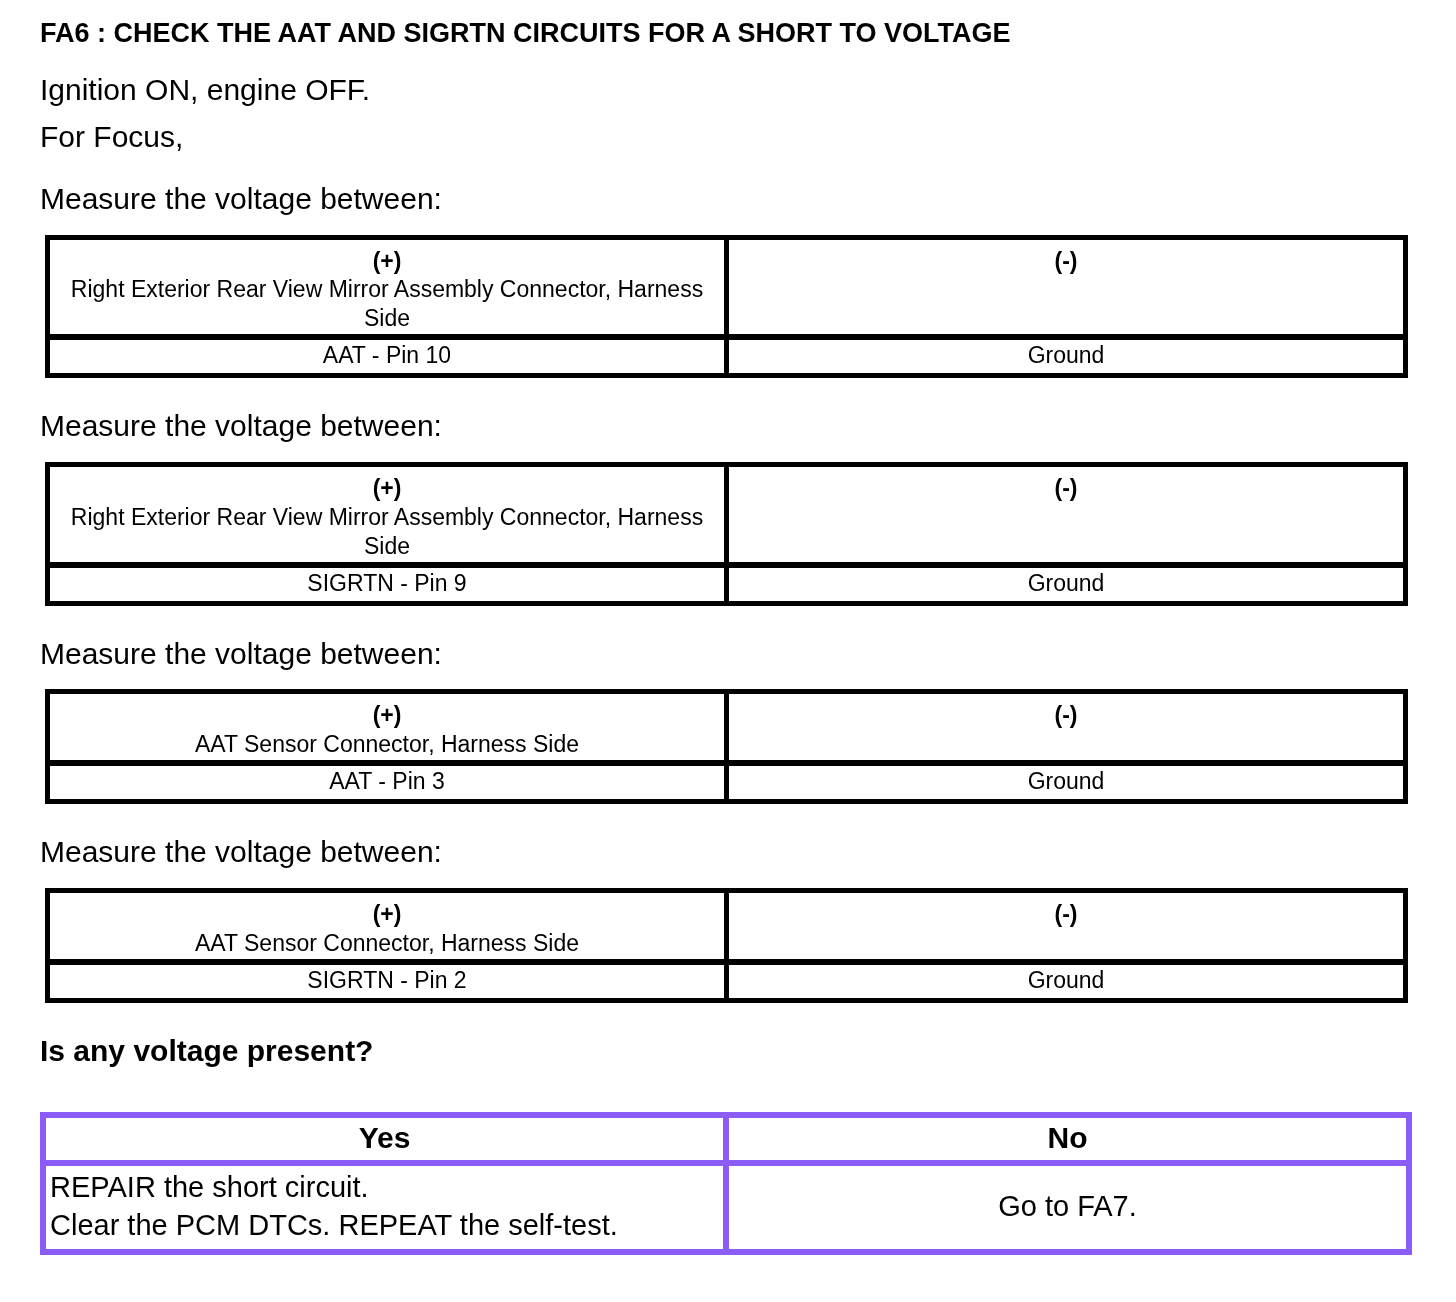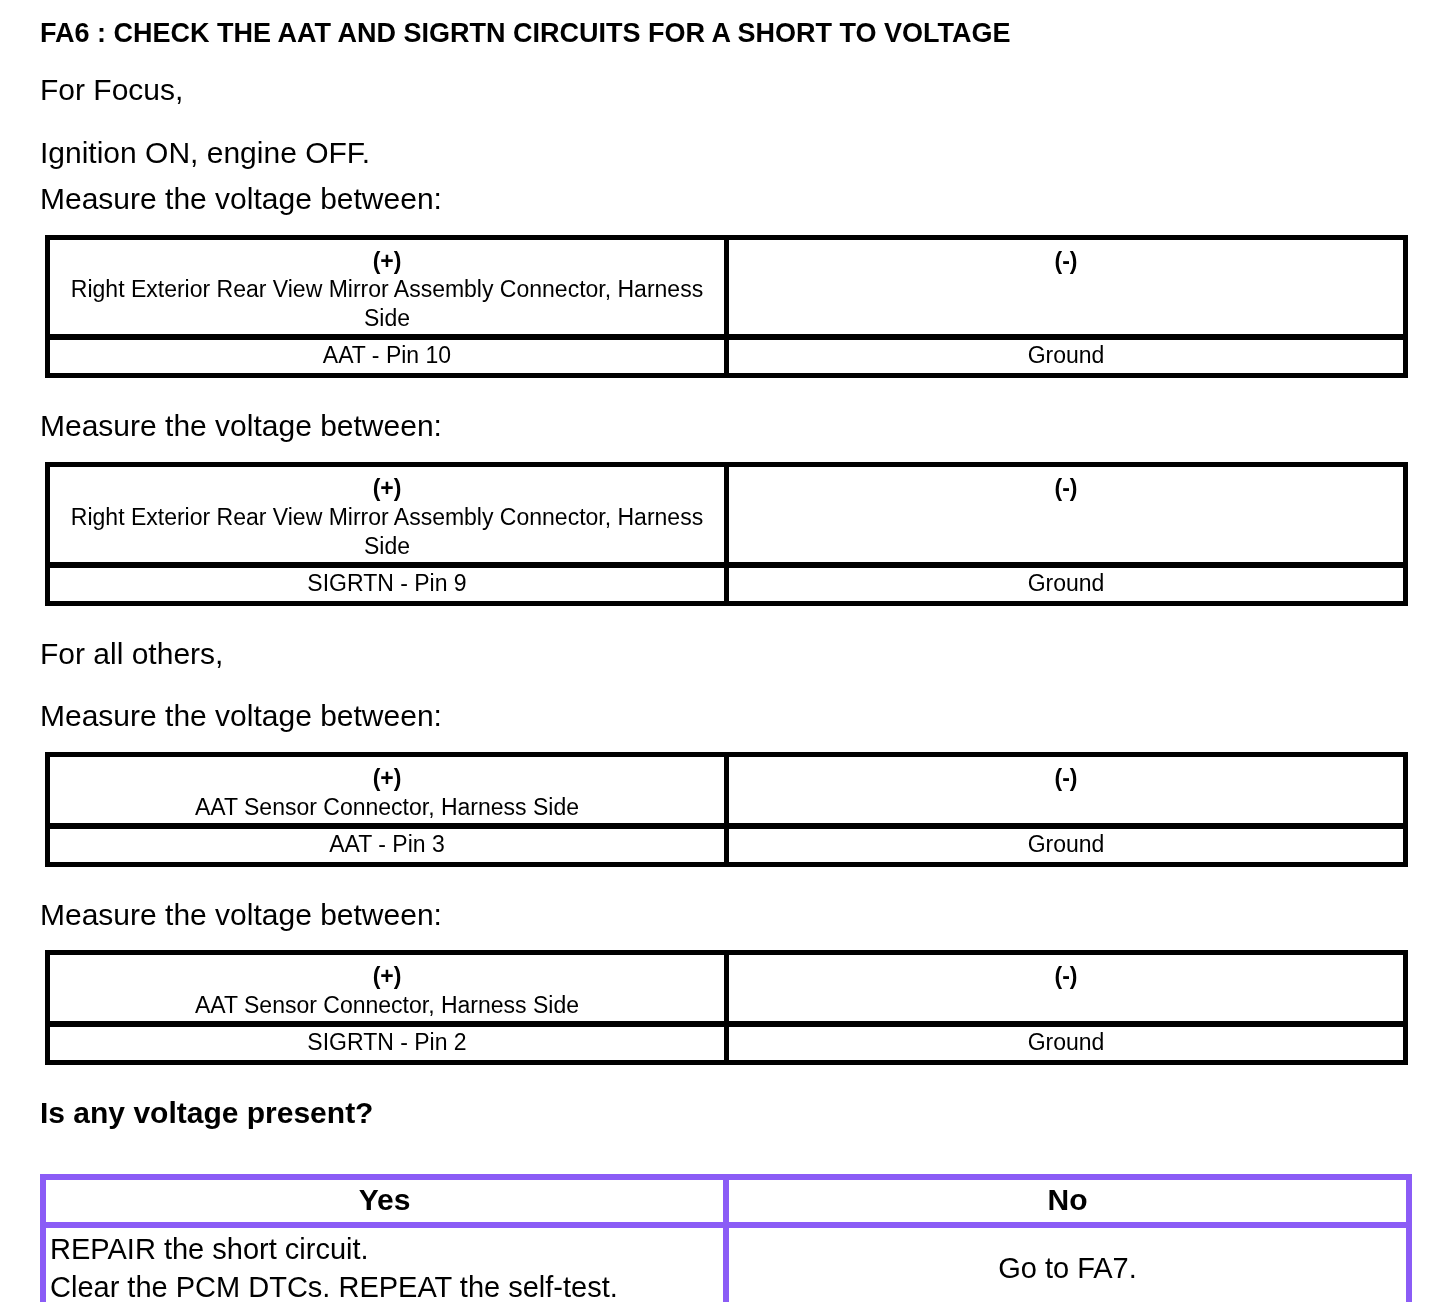--- a/index.html
+++ b/index.html
@@ -82,22 +82,22 @@
   table.d-table td.yes-cell { text-align: left; }
   table.d-table td.no-cell  { text-align: center; vertical-align: middle; }
 </style>
 </head>
 <body>
 
 <div class="page">
 
   <h1 class="title">FA6 : CHECK THE AAT AND SIGRTN CIRCUITS FOR A SHORT TO VOLTAGE</h1>
 
+  <p class="body-text mb-sm">Ignition ON, engine OFF.</p>
   <p class="body-text mb-md">For Focus,</p>
-  <p class="body-text mb-sm">Ignition ON, engine OFF.</p>
 
   <p class="body-text mb-lbl">Measure the voltage between:</p>
   <table class="m-table">
     <tbody>
         <tr class="hdr-row">
       <td>
         <div class="sym">(+)</div>
         <div class="conn">Right Exterior Rear View Mirror Assembly Connector, Harness Side</div>
       </td>
       <td>
@@ -123,21 +123,20 @@
         <div class="sym">(-)</div>
       </td>
     </tr>
     <tr class="data-row">
       <td>SIGRTN - Pin 9</td>
       <td>Ground</td>
     </tr>
   </tbody>
     </table>
 
-  <p class="body-text mb-md">For all others,</p>
 
   <p class="body-text mb-lbl">Measure the voltage between:</p>
   <table class="m-table">
     <tbody>
         <tr class="hdr-row">
       <td>
         <div class="sym">(+)</div>
         <div class="conn">AAT Sensor Connector, Harness Side</div>
       </td>
       <td>

